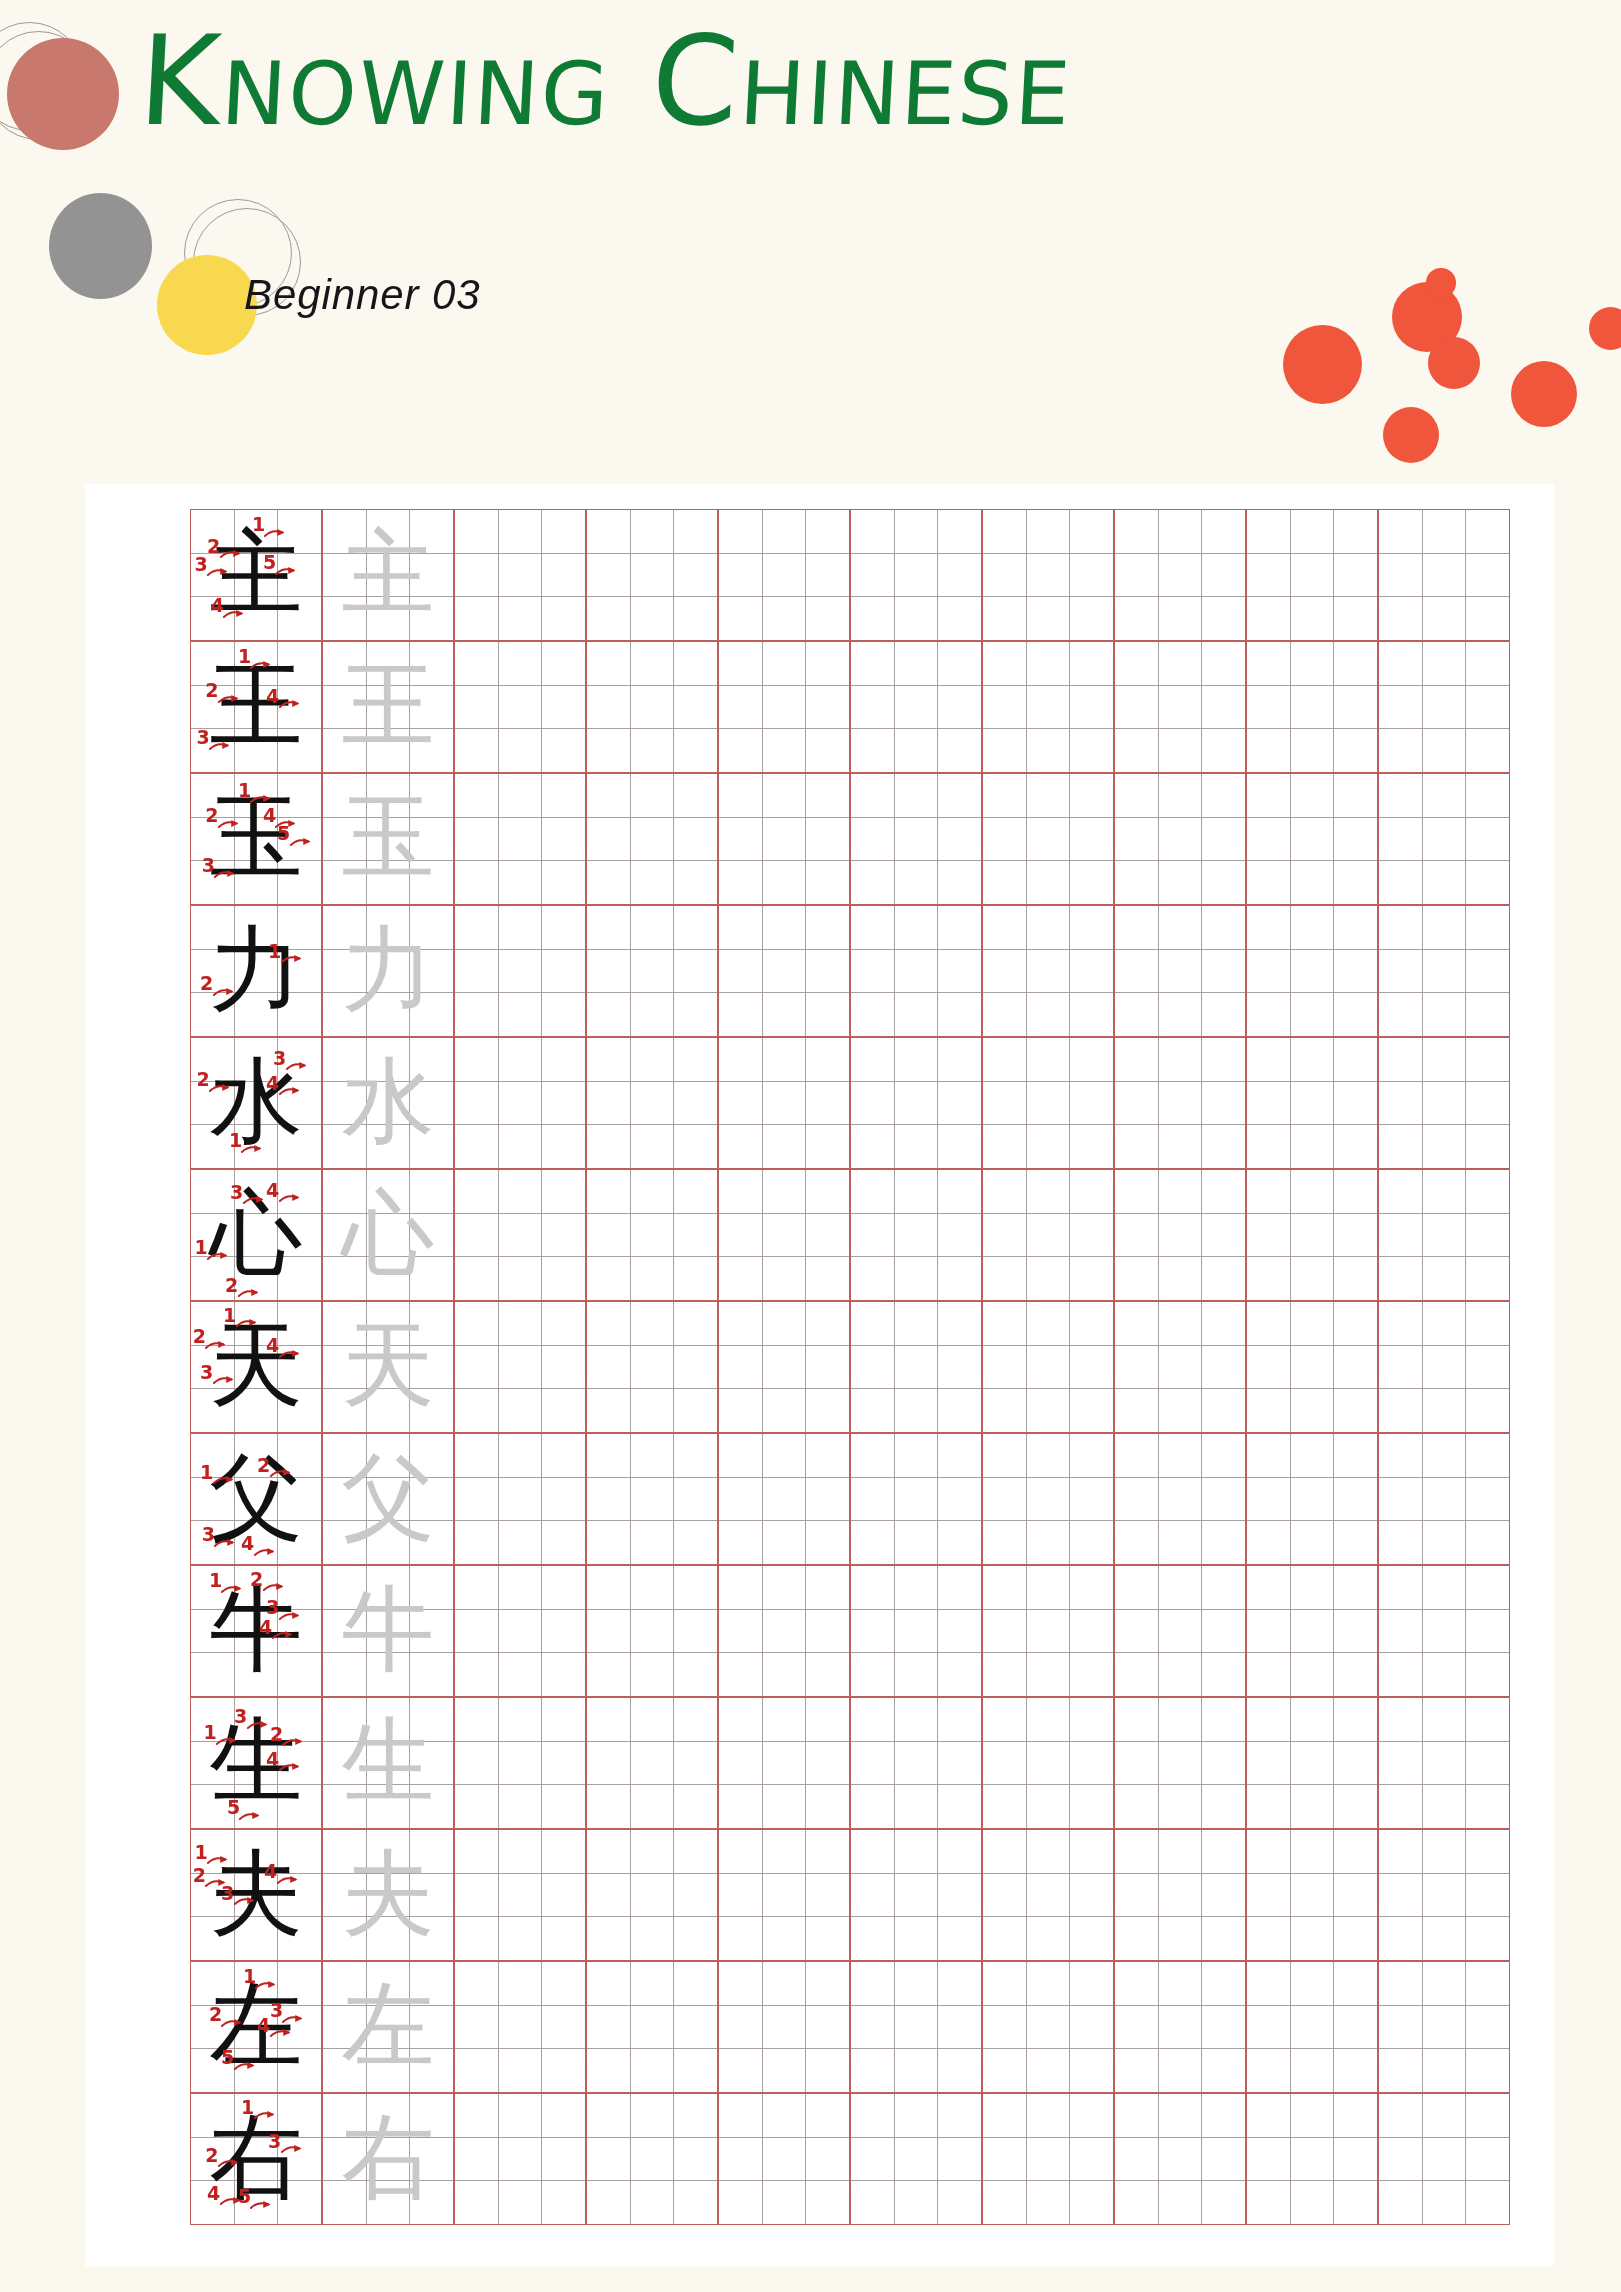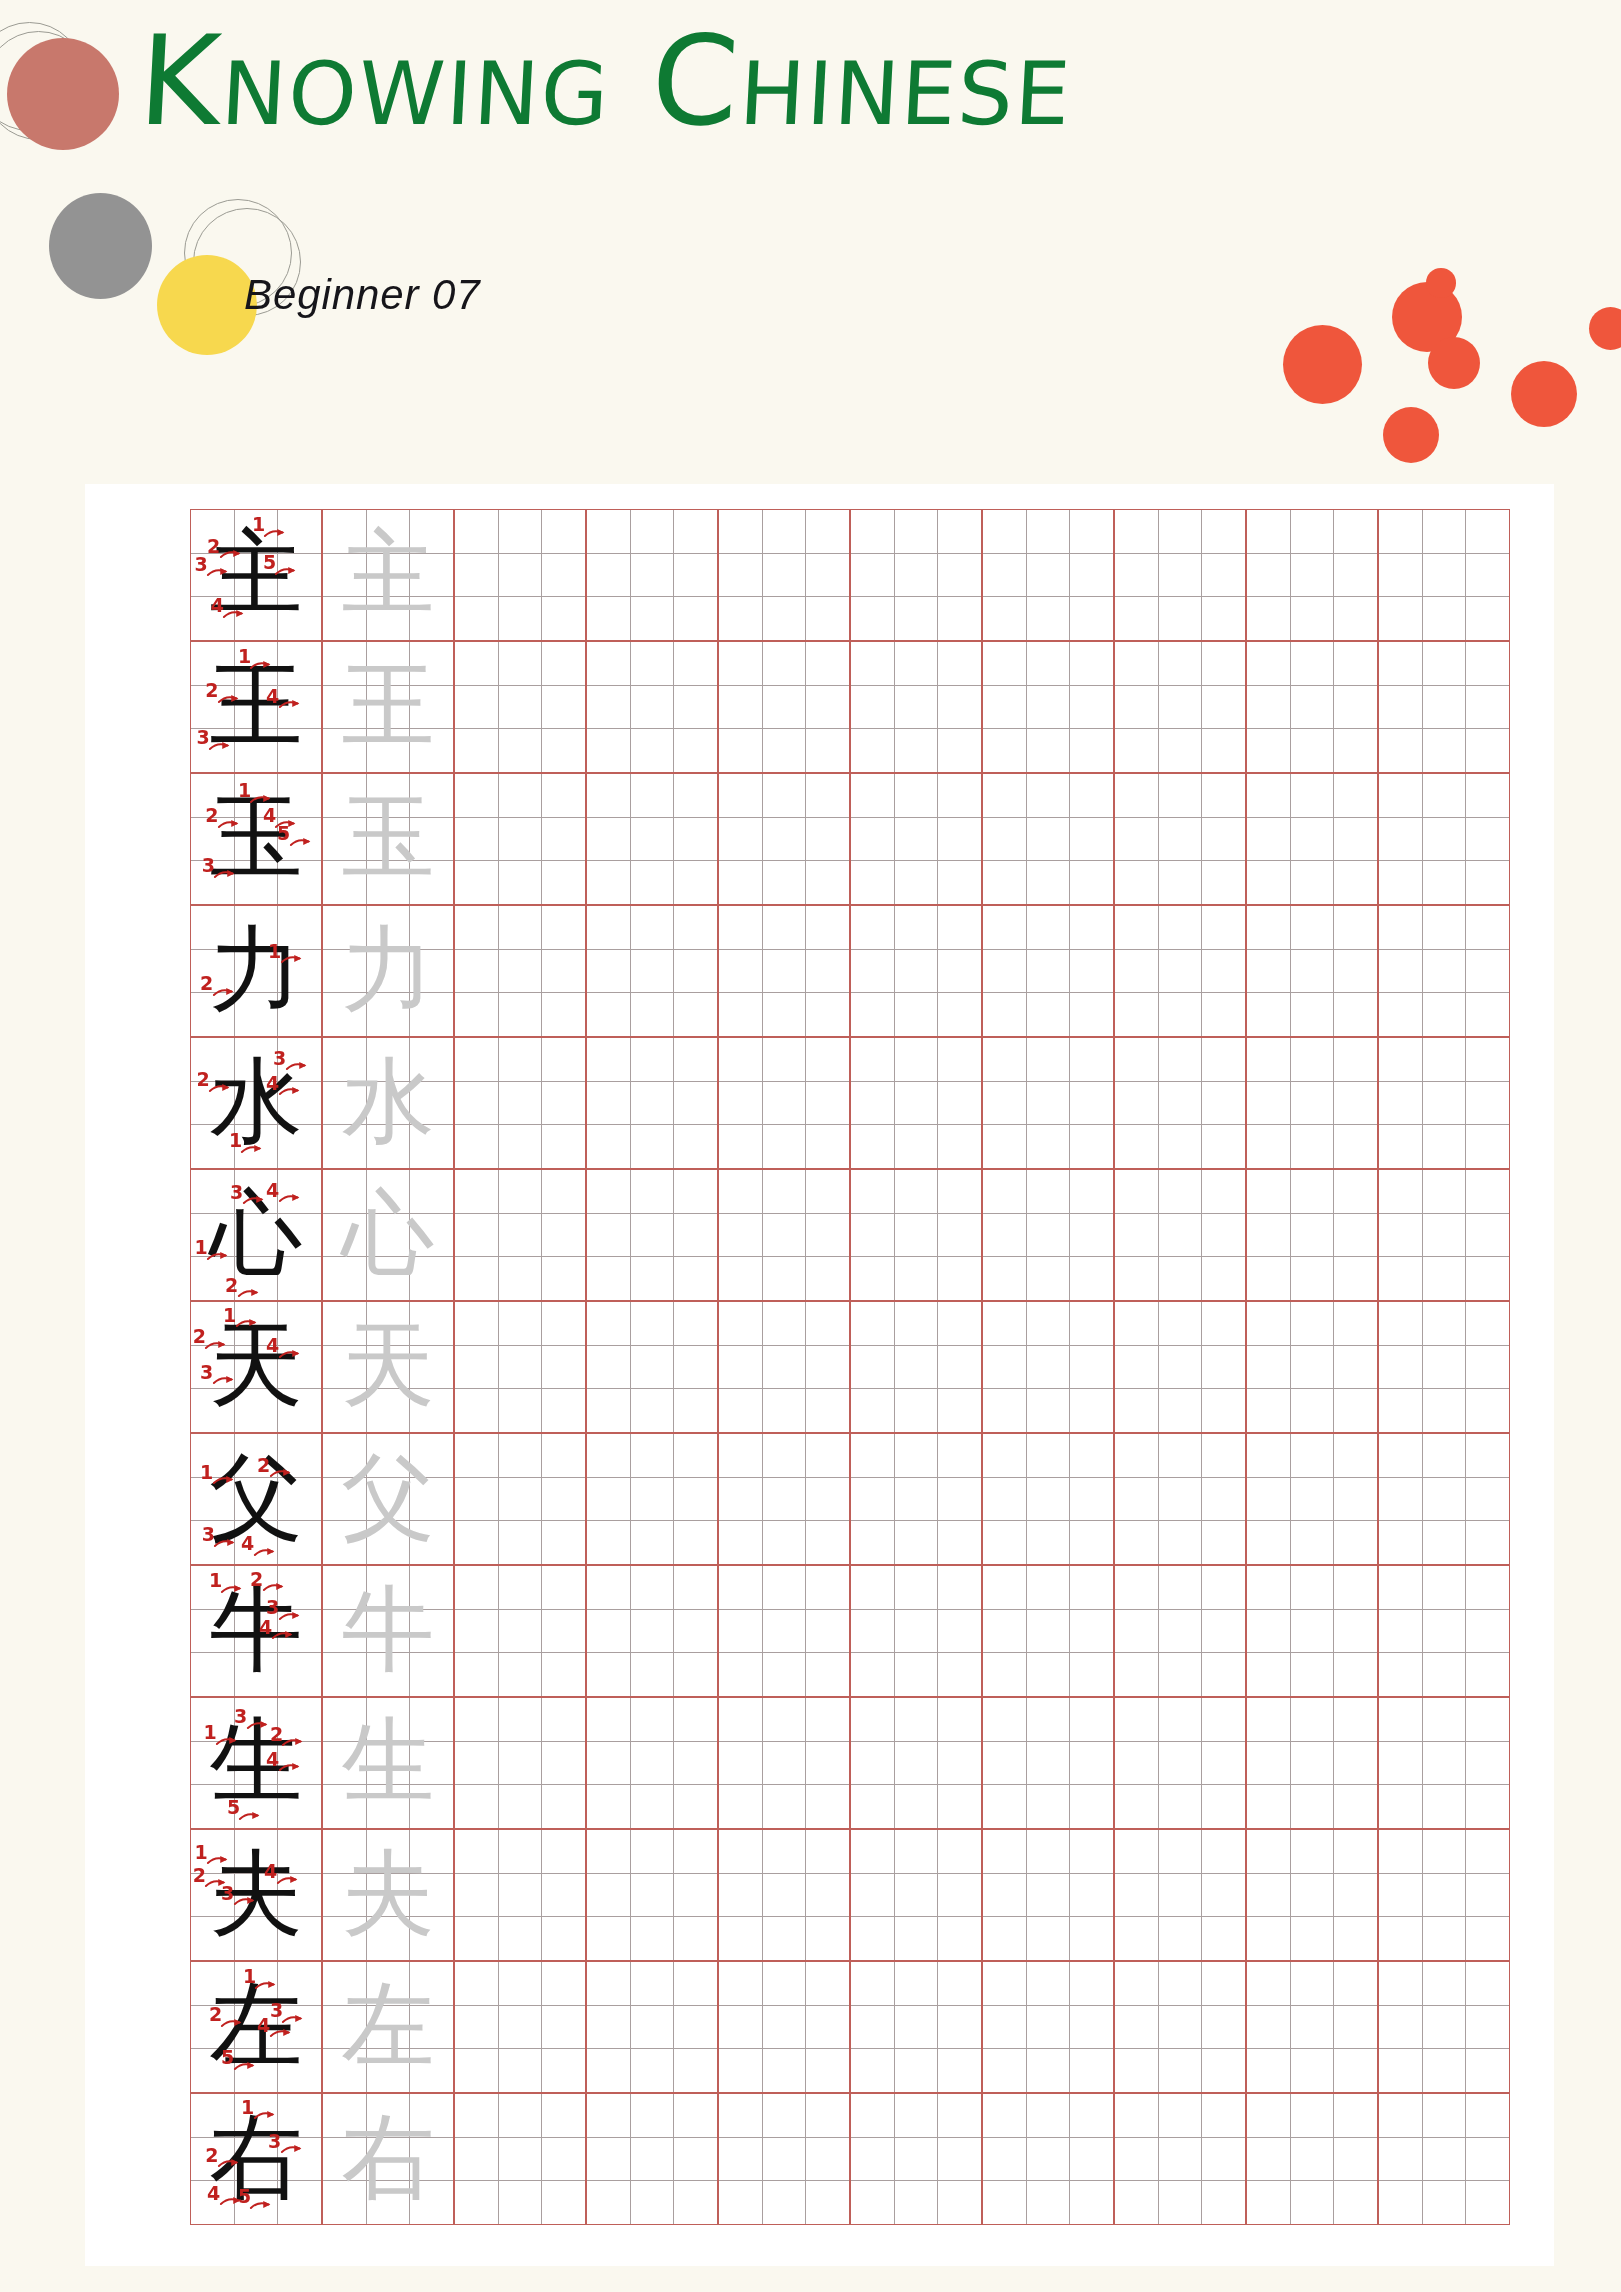--- a/index.html
+++ b/index.html
@@ -174,21 +174,21 @@
 <div class="deco ring" id="ring-a"></div>
 <div class="deco ring" id="ring-b"></div>
 <div class="deco blob" id="rose-blob"></div>
 <div class="deco blob" id="gray-blob"></div>
 <div class="deco ring" id="ring-c"></div>
 <div class="deco ring" id="ring-d"></div>
 <div class="deco blob" id="yellow-blob"></div>
 
 <div id="header">
   <div id="page-title">Knowing Chinese</div>
-  <div id="page-subtitle">Beginner 07</div>
+  <div id="page-subtitle">Beginner 03</div>
   <div id="dot-cluster">
       <i style="left: 116px; top: 54px; width: 70px; height: 70px; background: rgb(239, 86, 60);"></i>
       <i style="left: 7.2px; top: 97px; width: 79px; height: 79px; background: rgb(239, 86, 60);"></i>
       <i style="left: 150px; top: 40px; width: 29.6px; height: 29.6px; background: rgb(239, 86, 60);"></i>
       <i style="left: 152px; top: 109px; width: 52px; height: 52px; background: rgb(239, 86, 60);"></i>
       <i style="left: 107px; top: 179px; width: 56px; height: 56px; background: rgb(239, 86, 60);"></i>
       <i style="left: 235px; top: 133px; width: 66px; height: 66px; background: rgb(239, 86, 60);"></i>
       <i style="left: 313px; top: 79px; width: 43px; height: 43px; background: rgb(239, 86, 60);"></i>
     </div>
 </div>

